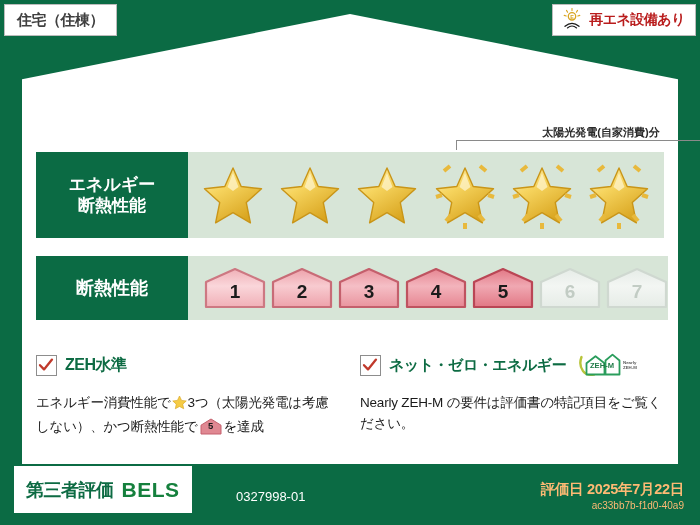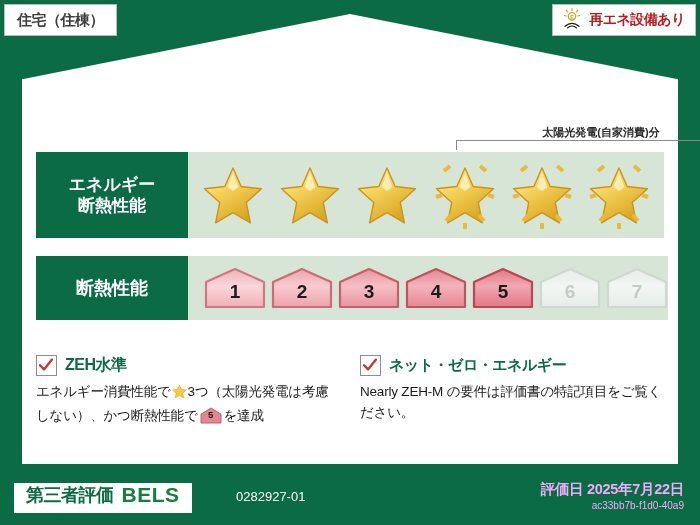--- a/index.html
+++ b/index.html
@@ -234,21 +234,21 @@
   .checkbox svg { position: absolute; left: 1px; top: 1px; width: 16px; height: 16px; }
   .zeh-title {
     font-size: 16px;
     font-weight: bold;
     color: #0d6b43;
     letter-spacing: -0.5px;
     white-space: nowrap;
   }
   .zeh-title.small { font-size: 15px; }
   .zeh-desc {
-    margin-top: 4px;
+    margin-top: 15px;
     font-size: 13.5px;
     color: #1b1b1b;
     line-height: 1.55;
     letter-spacing: -0.2px;
   }
   .inline-star { display: inline-block; vertical-align: -3px; margin: 0 1px; }
   .inline-grade {
     display: inline-block;
     vertical-align: -4px;
     margin: 0 2px;
@@ -261,24 +261,24 @@
     text-align: center;
     font-size: 9.5px; font-weight: bold; color: #1b1b1b;
   }
   .zehm-logo { margin-left: 4px; display: inline-flex; align-items: center; }
 
   
   .footer-box {
     position: absolute;
     left: 14px;
     bottom: 12px;
-    height: 30px;
+    height: 47px;
     background: #ffffff;
     display: flex;
-    align-items: flex-start;
+    align-items: center;
     padding: 0 12px;
     box-sizing: border-box;
   }
   .footer-third {
     font-size: 18px;
     font-weight: bold;
     color: #0d6b43;
     letter-spacing: -0.5px;
   }
   .footer-bels {
@@ -294,21 +294,21 @@
     bottom: 21px;
     font-size: 13px;
     color: #ffffff;
     letter-spacing: 0px;
   }
   .footer-right {
     position: absolute;
     right: 16px;
     bottom: 14px;
     text-align: right;
-    color: #f0abfc;
+    color: #fdba74;
   }
   .footer-date {
     font-size: 14.5px;
     font-weight: bold;
     letter-spacing: -0.3px;
     line-height: 1.2;
   }
   .footer-hash {
     font-size: 10px;
     margin-top: 2px;
@@ -595,30 +595,40 @@
     </div>
 
     <div class="zeh-col">
       <div class="zeh-head">
         <span class="checkbox">
           <svg viewBox="0 0 16 16">
             <path d="M2 8.2 L6 12.4 L14 2.6" fill="none" stroke="#c0392b" stroke-width="2.3" stroke-linecap="round" stroke-linejoin="round"></path>
           </svg>
         </span>
         <span class="zeh-title small">ネット・ゼロ・エネルギー</span>
+        <span class="zehm-logo">
+          <svg width="60" height="28" viewBox="0 0 60 28">
+            <path d="M3.5 6 Q0.5 14 5 20 Q9 25 16 23.5" fill="none" stroke="#b8c43a" stroke-width="2.4" stroke-linecap="round"></path>
+            <path d="M8.5 23.5 L8.5 12.2 L17.5 5.2 L26.5 12.2 L26.5 23.5 Z" fill="#ffffff" stroke="#2a9d5c" stroke-width="1.8" stroke-linejoin="round"></path>
+            <path d="M27.5 23.5 L27.5 9.5 L34.5 3.6 L41.5 9.5 L41.5 23.5 Z" fill="#ffffff" stroke="#2a9d5c" stroke-width="1.8" stroke-linejoin="round"></path>
+            <text x="24" y="17" font-size="7.6" font-weight="bold" fill="#1f7a47" text-anchor="middle" font-family="'Liberation Sans',sans-serif">ZEH-M</text>
+            <text x="45" y="13" font-size="4.4" font-weight="bold" fill="#5a5a5a" font-family="'Liberation Sans',sans-serif">Nearly</text>
+            <text x="45" y="18" font-size="4.4" font-weight="bold" fill="#5a5a5a" font-family="'Liberation Sans',sans-serif">ZEH-M</text>
+          </svg>
+        </span>
       </div>
       <div class="zeh-desc">Nearly ZEH-M の要件は評価書の特記項目をご覧ください。</div>
     </div>
 
   </div>
 
   <div class="footer-box">
     <span class="footer-third">第三者評価</span>
     <span class="footer-bels">BELS</span>
   </div>
-  <div class="footer-num">0282927-01</div>
+  <div class="footer-num">0327998-01</div>
 
   <div class="footer-right">
     <div class="footer-date">評価日 2025年7月22日</div>
     <div class="footer-hash">ac33bb7b-f1d0-40a9</div>
   </div>
 
 </div>
 
 </body></html>

